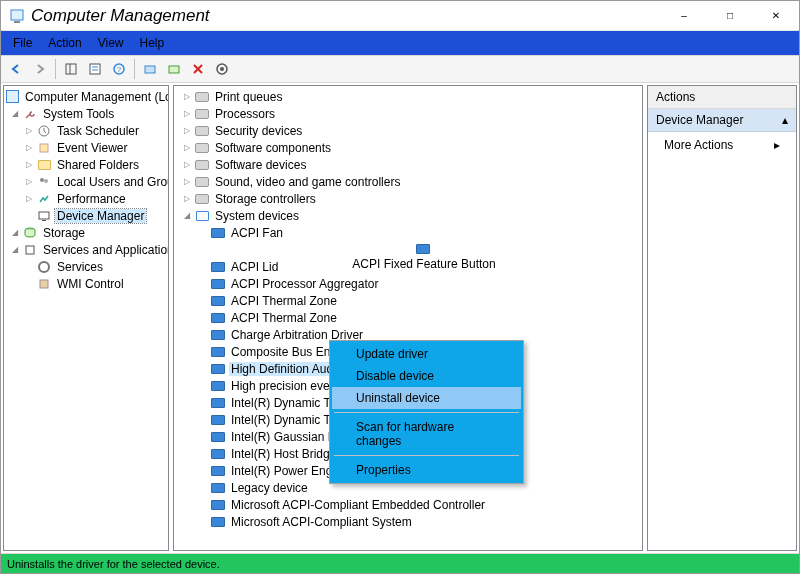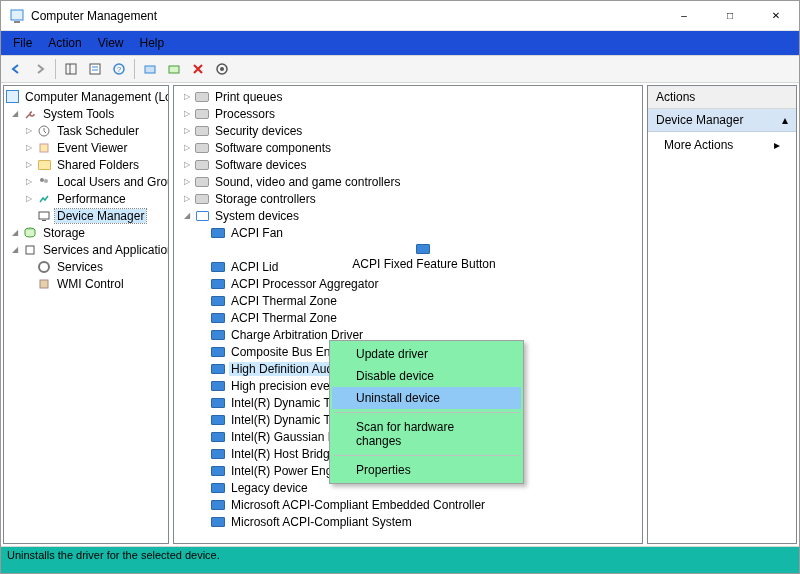--- a/index.html
+++ b/index.html
@@ -19,21 +19,21 @@
   
   .titlebar {
     height: 30px;
     display: flex;
     align-items: center;
     padding: 0 0 0 8px;
     background: #fff;
     border-bottom: 1px solid #e5e5e5;
   }
   .titlebar .icon { width: 16px; height: 16px; margin-right: 6px; }
-  .titlebar .title { flex: 1; font-size: 12px; }
+  .titlebar .title { flex: 1; font-size: 17px; font-style: italic; }
   .winbtns { display: flex; }
   .winbtn {
     width: 46px; height: 30px;
     display: flex; align-items: center; justify-content: center;
     font-family: "Segoe UI Symbol", sans-serif;
     font-size: 10px;
   }
   
   .menubar {
     display: flex;
@@ -126,42 +126,42 @@
   }
   .actions-item {
     padding: 6px 16px;
     font-size: 12px;
     display: flex;
     justify-content: space-between;
   }
   
   .ctxmenu {
     position: absolute;
-    background: #86efac;
+    background: #0ea5e9;
     border: 1px solid #a0a0a0;
     box-shadow: 3px 3px 4px rgba(0,0,0,0.25);
     padding: 2px;
     font-size: 12px;
     width: 195px;
     z-index: 10;
   }
   .ctxitem {
     padding: 4px 20px 4px 24px;
   }
   .ctxitem.hl { background: #90c8f6; }
   .ctxsep { height: 1px; background: #c0c0c0; margin: 3px 2px; }
   
   .statusbar {
-    height: 27px;
-    background: #14b8a6;
+    height: 20px;
+    background: #22c55e;
     border-top: 1px solid #d7d7d7;
     padding: 2px 6px;
     font-size: 11px;
     display: flex;
-    align-items: flex-start;
+    align-items: center;
   }
   
   ::-webkit-scrollbar { width: 17px; height: 17px; }
   ::-webkit-scrollbar-thumb { background: #c2c2c2; }
   ::-webkit-scrollbar-track { background: #f0f0f0; }
 </style>
 </head>
 <body>
 
 <div class="titlebar">

